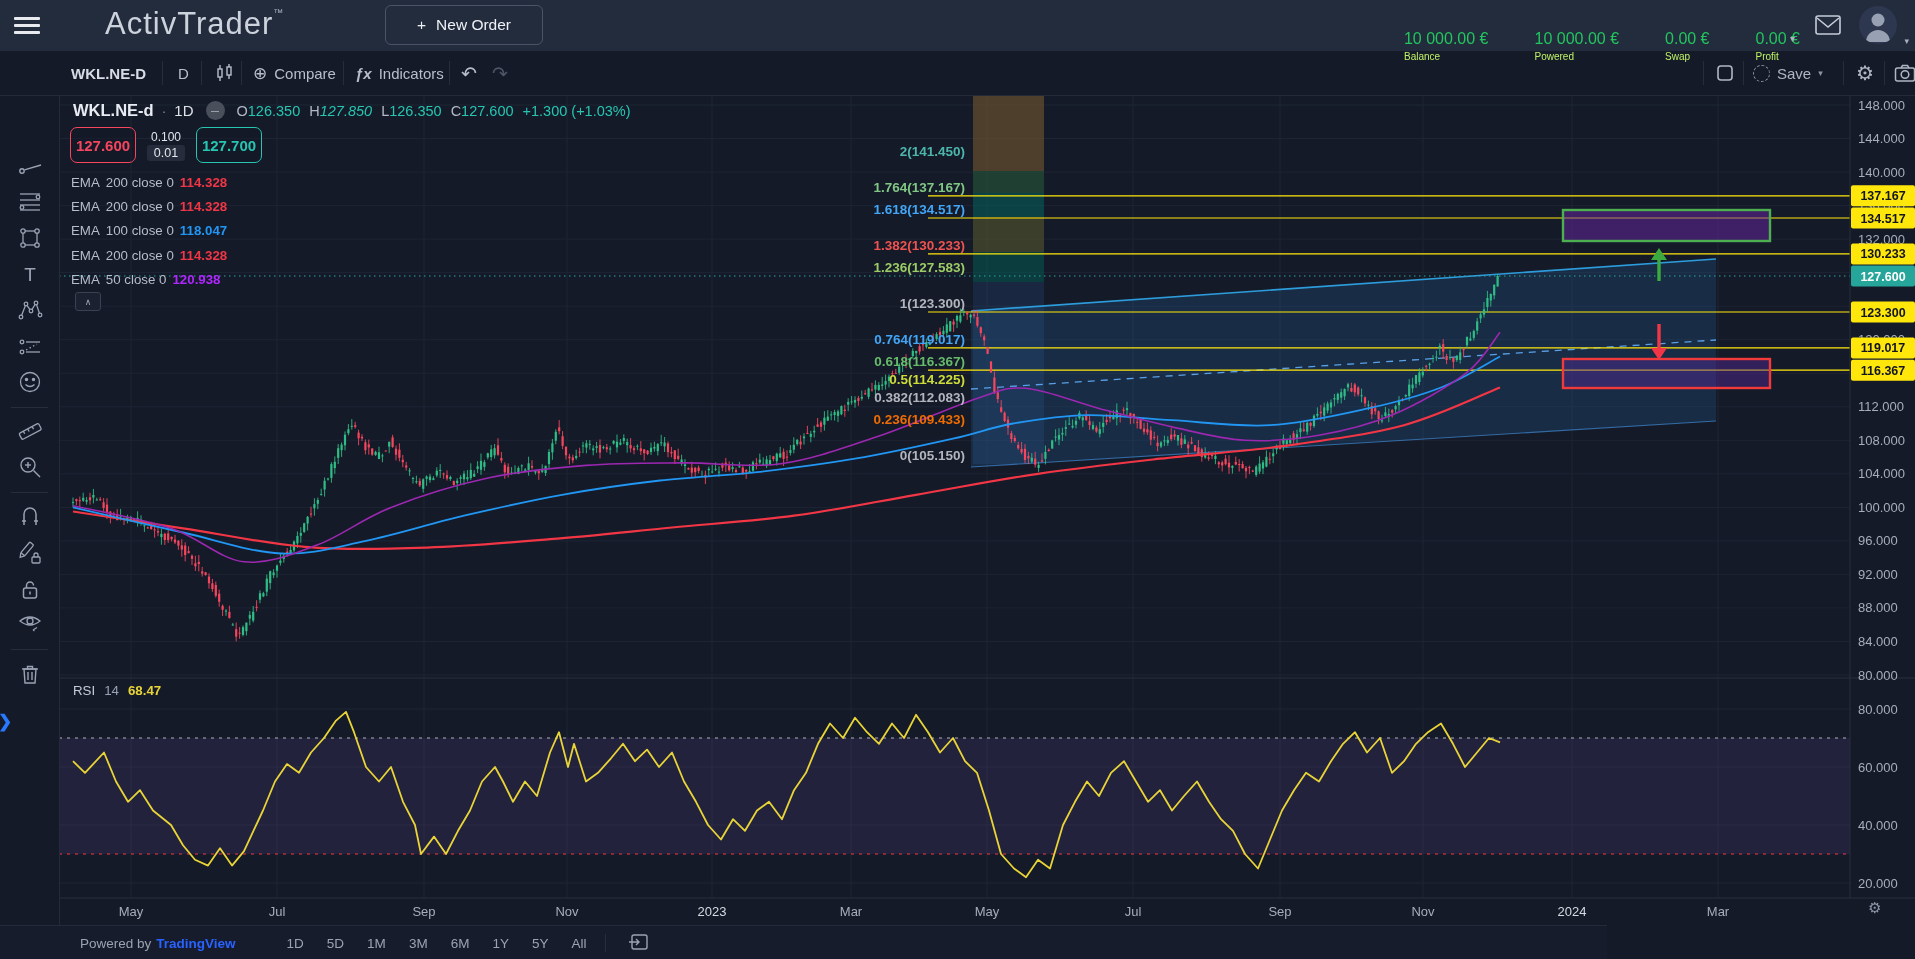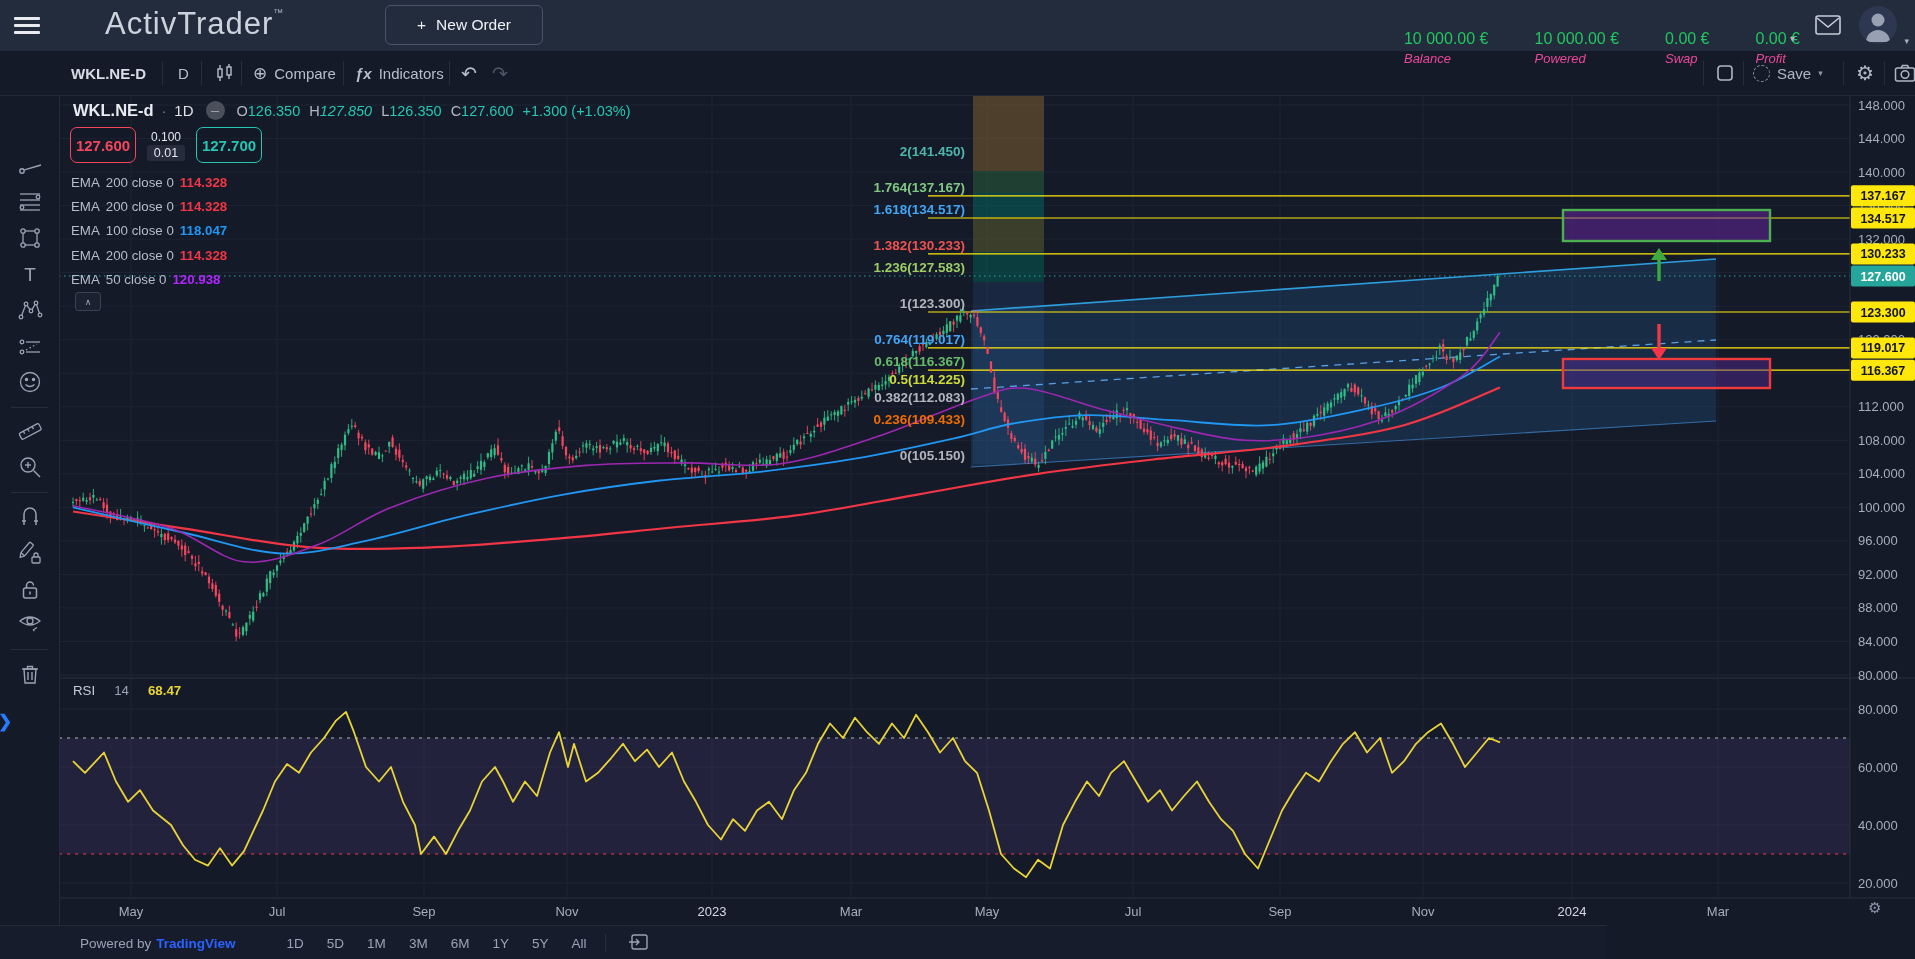--- a/index.html
+++ b/index.html
@@ -11,21 +11,21 @@
   .header{position:absolute;left:0;top:0;width:1915px;height:51px;background:#232c3d;z-index:30;}
   .menu-btn{position:absolute;left:14px;top:13px;width:26px;height:24px;cursor:pointer;}
   .menu-btn span{display:block;height:3px;background:#e8eaf0;border-radius:1px;margin:4px 0;}
   .logo{position:absolute;left:105px;top:6px;font-size:31px;font-weight:300;color:#cdd3dd;letter-spacing:1px;}
   .logo .tm{font-size:10px;vertical-align:18px;color:#aab1bd;}
   .new-order{position:absolute;left:385px;top:5px;width:158px;height:40px;border:1px solid #4a5468;border-radius:6px;
     color:#eef1f6;font-size:15.5px;display:flex;align-items:center;justify-content:center;gap:10px;cursor:pointer;background:transparent;}
   .stats{position:absolute;right:115px;top:7px;display:flex;gap:46px;}
   .stat{display:flex;flex-direction:column;align-items:flex-start;}
   .stat .v{font-size:16px;color:#22c55e;margin-top:23px;}
-  .stat .l{font-size:13px;color:#ec4899;margin-top:3px;font-style:italic;}
+  .stat .l{font-size:10px;color:#bef264;margin-top:3px;}
   .profit-caret{position:absolute;right:120px;top:33px;color:#aab1bd;font-size:10px;}
   .mail-btn{position:absolute;right:73px;top:13px;width:28px;height:24px;cursor:pointer;}
   .avatar-btn{position:absolute;right:18px;top:6px;width:38px;height:38px;border-radius:50%;background:#2d3750;cursor:pointer;overflow:hidden;}
   .avatar-caret{position:absolute;right:6px;top:36px;color:#aab1bd;font-size:9px;}
 
   
   .chart-toolbar{position:absolute;left:0;top:51px;width:1915px;height:44px;background:#141a28;border-bottom:1px solid #232a38;z-index:25;}
   .tb-item{position:absolute;top:0;height:44px;display:flex;align-items:center;color:#b8bfcc;font-size:15px;cursor:pointer;gap:7px;}
   .tb-sep{position:absolute;top:10px;width:1px;height:24px;background:#262d3c;}
   .tb-sym{left:71px;font-weight:700;color:#d7dce5;}
@@ -62,21 +62,21 @@
   .px-box{width:64px;height:34px;border:1.5px solid;border-radius:7px;display:flex;align-items:center;justify-content:center;
     font-size:15px;font-weight:700;cursor:pointer;background:rgba(20,26,40,0.55);}
   .spread{display:flex;flex-direction:column;align-items:center;width:50px;gap:1px;}
   .spread .t{font-size:12px;color:#e2e6ed;}
   .spread .b{font-size:12.5px;color:#e2e6ed;background:#262c3b;border-radius:3px;padding:1px 7px;}
   .ind-rows{position:absolute;left:71px;top:170px;z-index:20;}
   .ind-row{height:24.4px;display:flex;align-items:center;gap:6px;font-size:13.3px;color:#b6bcc9;cursor:pointer;}
   .ind-row .val{font-weight:600;}
   .collapse-chip{position:absolute;left:75px;top:292px;width:24px;height:17px;border:1px solid #3a4150;border-radius:3px;
     background:#1b2130;color:#9aa3b4;font-size:9px;display:flex;align-items:center;justify-content:center;z-index:20;cursor:pointer;}
-  .rsi-row{position:absolute;left:73px;top:683px;display:flex;align-items:center;gap:19px;font-size:13.3px;color:#c6ccd8;z-index:20;cursor:pointer;}
+  .rsi-row{position:absolute;left:73px;top:683px;display:flex;align-items:center;gap:9px;font-size:13.3px;color:#c6ccd8;z-index:20;cursor:pointer;}
   .axis-gear{position:absolute;left:1868px;top:899px;color:#8d96a8;font-size:15px;z-index:20;cursor:pointer;}
 
   
   .bottom{position:absolute;left:0;top:925px;width:1607px;height:34px;background:#161c2b;border-top:1px solid #232a38;z-index:30;
     display:flex;align-items:center;font-size:13.5px;color:#9aa3b4;}
   .bb-sep{width:1px;height:18px;background:#262d3c;margin:0 12px;}
   .powered{margin-left:80px;}
   .tv-link{color:#2962ff;font-weight:600;margin-left:5px;cursor:pointer;}
   .ranges{display:flex;gap:9px;margin-left:44px;}
   .ranges span{padding:2px 7px;cursor:pointer;}

